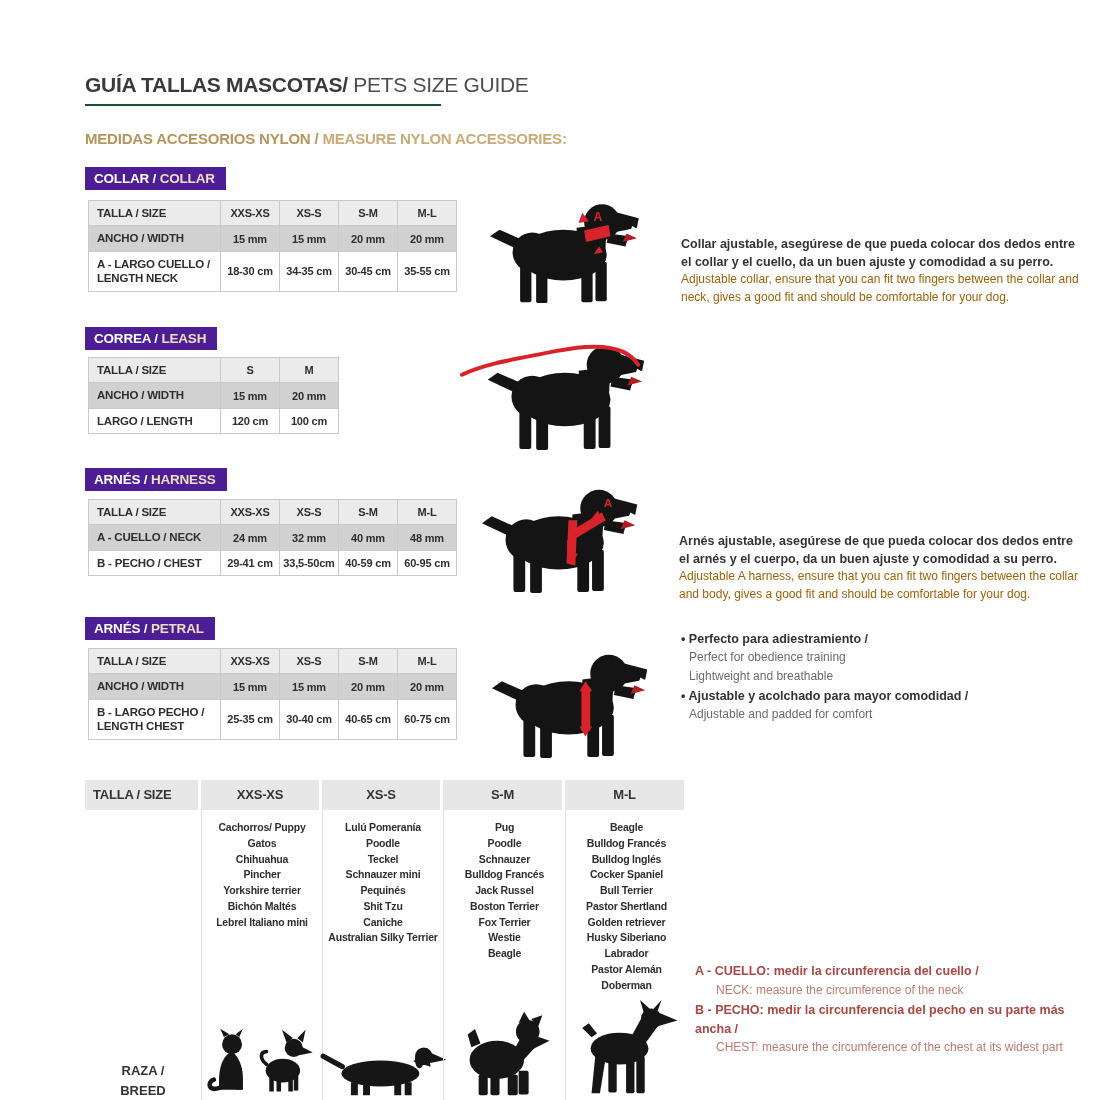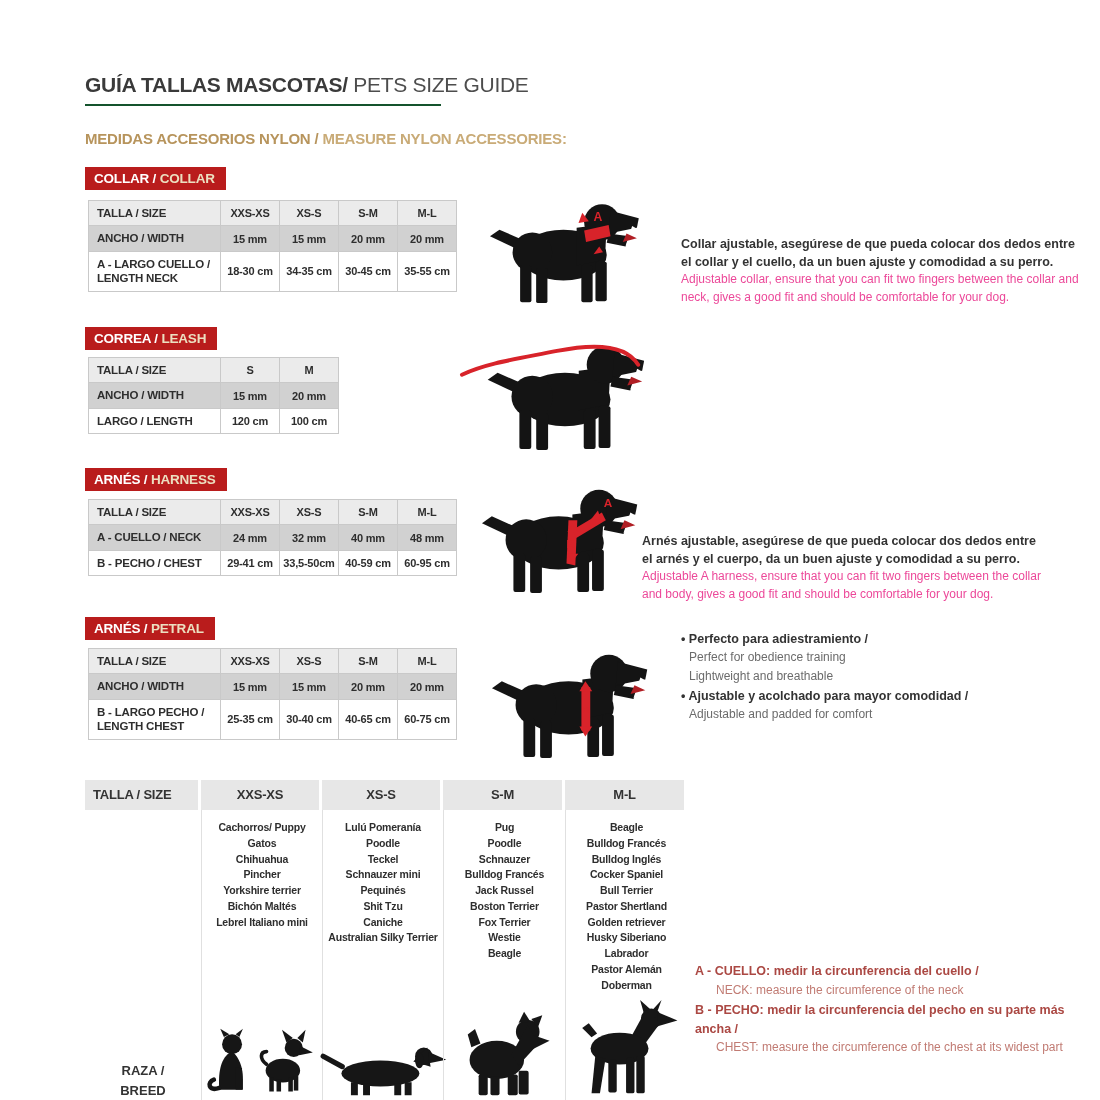--- a/index.html
+++ b/index.html
@@ -10,37 +10,37 @@
   .abs { position:absolute; }
 
   
   .title { font-size:21px; font-weight:bold; letter-spacing:-0.3px;
            border-bottom:2px solid #14532d; padding-bottom:7px; width:356px; white-space:nowrap; }
   .title .lt { font-weight:normal; color:#4d4d4d; }
   .subtitle { font-size:15px; font-weight:bold; color:#b7945c; letter-spacing:-0.2px; white-space:nowrap; }
   .subtitle .lt { color:#c9ab77; }
 
   
-  .badge { display:inline-block; background:#b91c1c; color:#fff; font-weight:bold;
+  .badge { display:inline-block; background:#4c1d95; color:#fff; font-weight:bold;
            font-size:13.5px; padding:4px 11px 4px 9px; letter-spacing:-0.2px; white-space:nowrap; }
   .badge .lt { color:#ecdfc0; }
 
   
   table.spec { position:absolute; border-collapse:collapse; table-layout:fixed; }
   .spec td { border:1px solid #c9c9c9; text-align:center; font-weight:bold;
              font-size:11px; color:#2e2e2e; padding:5px 2px; letter-spacing:-0.2px; }
   .spec td.lbl { text-align:left; padding-left:8px; font-size:11.5px; line-height:1.25; }
   .spec tr.r0 td { background:#ebebeb; }
   .spec tr.r1 td { background:#d1d1d1; }
   .spec tr.r2 td { background:#ffffff; }
 
   
   .desc { width:400px; font-size:12.5px; line-height:1.45;margin-top:33px; }
   .desc .b { font-weight:bold; color:#333; display:block; }
-  .desc .l { color:#ec4899; display:block; font-size:12px; }
+  .desc .l { color:#a16207; display:block; font-size:12px; }
 
   .bullets { width:400px; font-size:12.5px; line-height:1.4; }
   .bullets .b { font-weight:bold; color:#333; display:block; }
   .bullets .b::before { content:"• "; }
   .bullets .l { color:#6b6b6b; display:block; font-size:12px; margin-left:8px; margin-bottom:3px; }
 
   
   .breed { position:absolute; left:85px; top:780px; width:602px; display:grid;
            grid-template-columns:116px 121px 121px 122px 122px; }
   .bh { background:#e7e7e7; height:30px; line-height:30px; font-weight:bold;
@@ -226,21 +226,21 @@
     <use href="#dogShape"></use>
     <polygon points="90,44 99,44 97,90 88,88" fill="#d8232a"></polygon>
     <polygon points="94,54 124,36 128,44 98,62" fill="#d8232a"></polygon>
     <polygon points="120,34 113,43 123,43" fill="#d8232a"></polygon>
     <polygon points="94,48 89,56 100,56" fill="#d8232a"></polygon>
     <polygon points="94,86 89,78 100,78" fill="#d8232a"></polygon>
     <text class="mk" x="126" y="31" font-size="12">A</text>
     <text class="mk" x="88" y="72" font-size="11">B</text>
   </svg>
 
-  <div class="abs desc" style="left:642px; top:499px">
+  <div class="abs desc" style="left:679px; top:499px">
     <span class="b">Arnés ajustable, asegúrese de que pueda colocar dos dedos entre el arnés y el cuerpo, da un buen ajuste y comodidad a su perro.</span>
     <span class="l">Adjustable A harness, ensure that you can fit two fingers between the collar and body, gives a good fit and should be comfortable for your dog.</span>
   </div>
 
   <div class="abs badge" style="left:85px; top:617px">
     <span>ARNÉS /</span>
     <span class="lt">PETRAL</span>
   </div>
 
   <table class="spec" style="left:88px; top:648px; width:368px">

